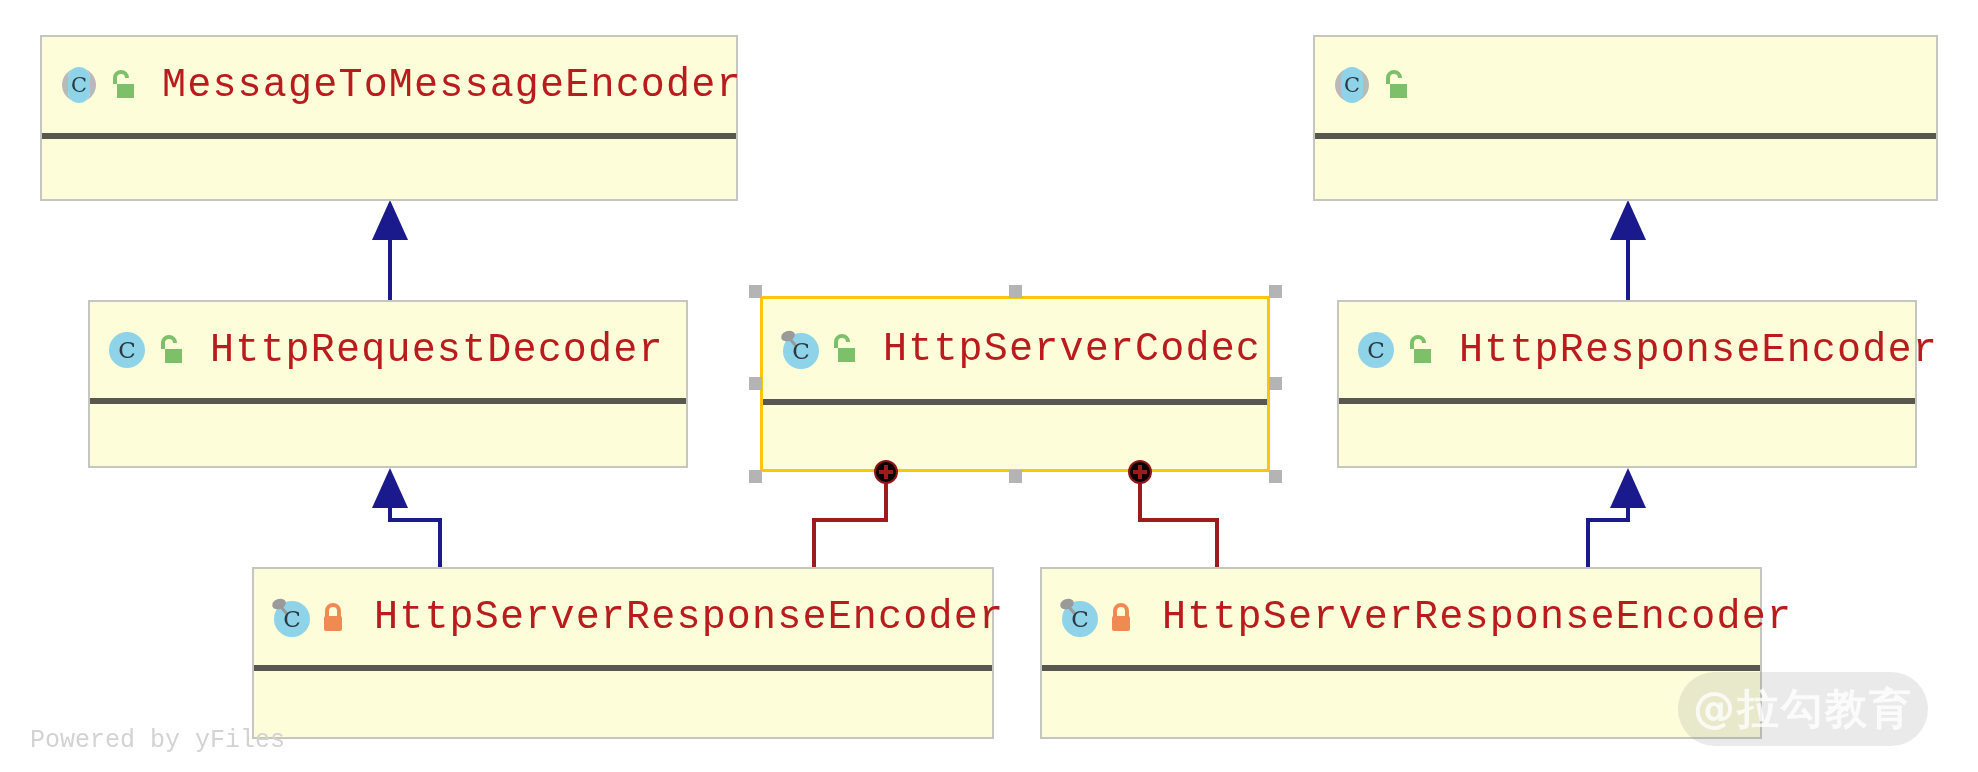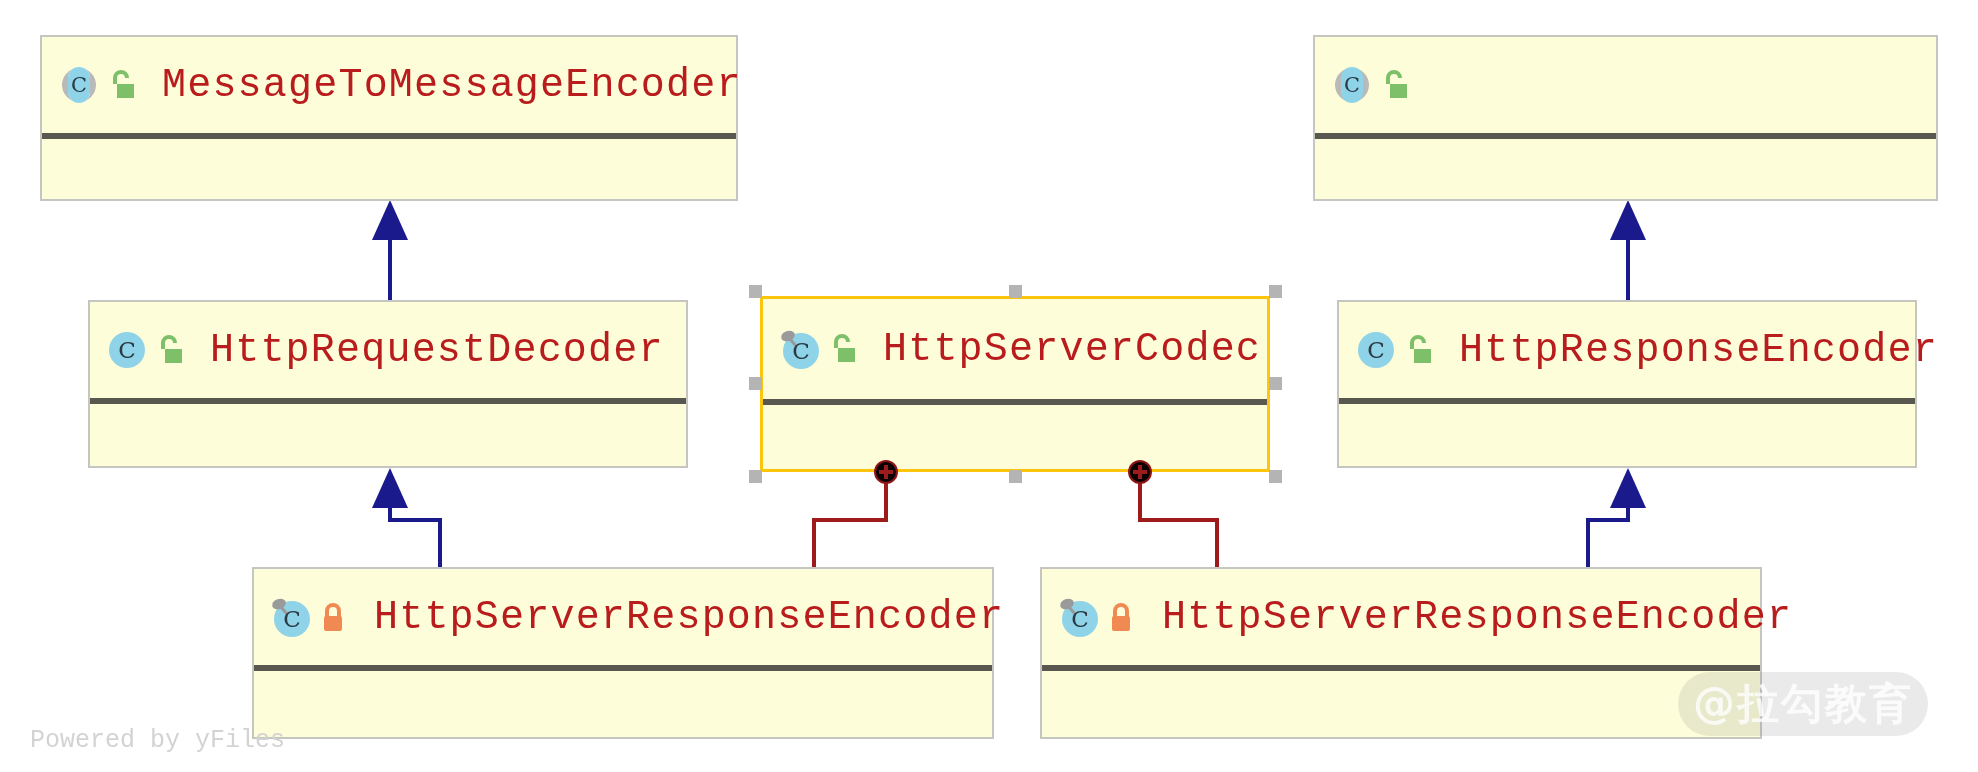--- a/index.html
+++ b/index.html
@@ -327,15 +327,15 @@
   <div class="handle" style="left:1269px; top:377px;"></div>
   <div class="handle" style="left:749px;  top:470px;"></div>
   <div class="handle" style="left:1009px; top:470px;"></div>
   <div class="handle" style="left:1269px; top:470px;"></div>
 
   <div class="nest-marker" style="left:874px; top:460px;"></div>
   <div class="nest-marker" style="left:1128px; top:460px;"></div>
 
   <div class="yfiles-credit" style="left:30px; top:726px;">Powered by yFiles</div>
 
-  <div class="watermark" style="left:1678px; top:672px; width:250px; height:64px;">@拉勾教育</div>
+  <div class="watermark" style="left:1678px; top:672px; width:250px; height:74px;">@拉勾教育</div>
 
 </div>
 
 </body></html>

